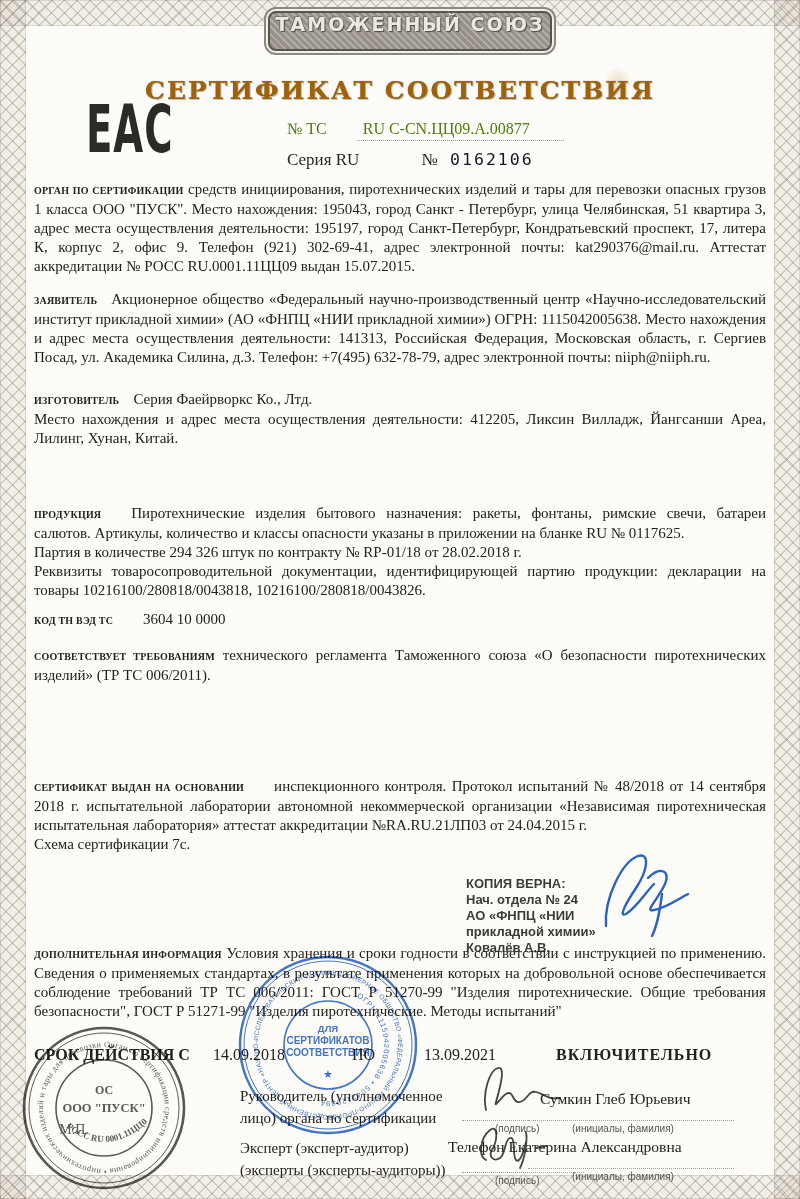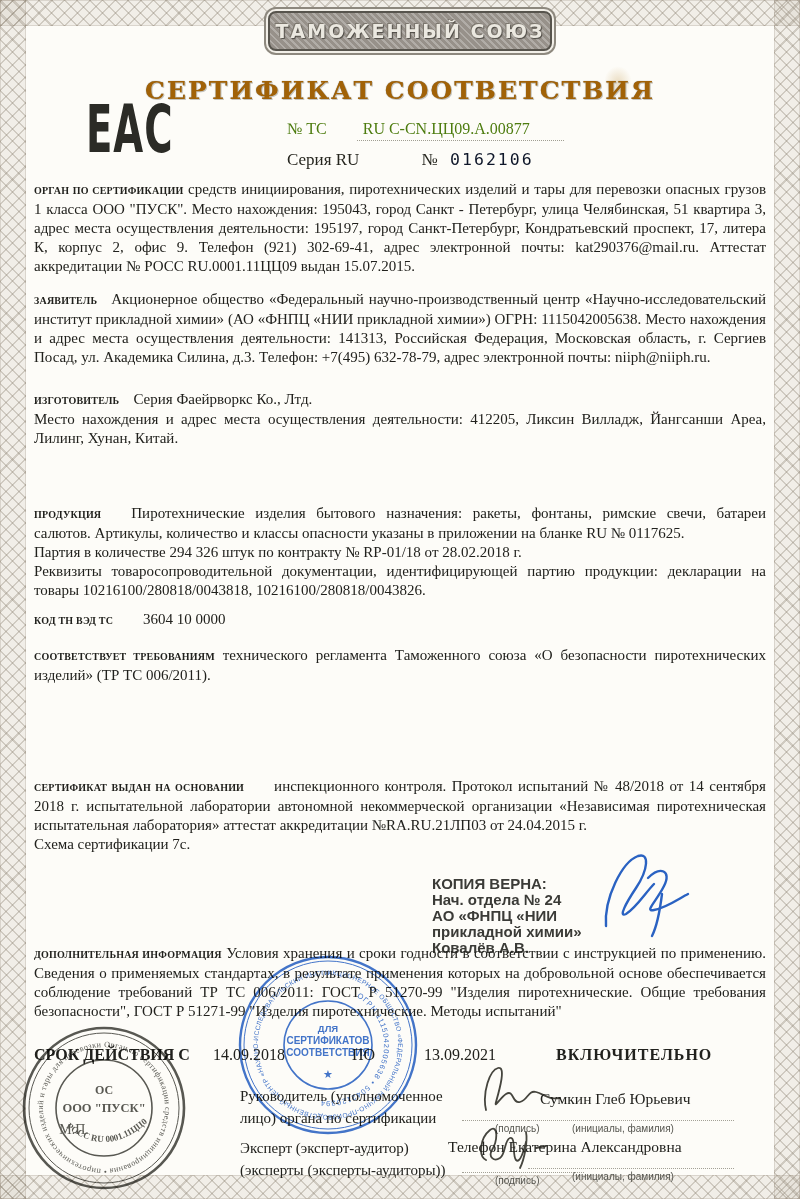--- a/index.html
+++ b/index.html
@@ -15,21 +15,21 @@
   .bstrip.top{left:0;top:0;width:800px;height:26px;}
   .bstrip.bottom{left:0;bottom:0;width:800px;height:24px;}
   .bstrip.left{left:0;top:0;width:26px;height:1199px;}
   .bstrip.right{right:0;top:0;width:26px;height:1199px;}
 
   .banner{position:absolute;left:268px;top:11px;width:280px;height:36px;z-index:5;
     background:#97918a;
     background-image:repeating-linear-gradient(45deg, rgba(255,255,255,.25) 0 2px, transparent 2px 5px);
     border:2px solid #57544d;border-radius:8px;
     box-shadow:0 0 0 2px #f2efe8, 0 0 0 4px #8d887e;
-    display:flex;align-items:center;justify-content:center;
+    display:flex;justify-content:center;
     font-family:"DejaVu Sans",sans-serif;font-weight:bold;font-size:19px;letter-spacing:2px;
     color:#ebe8e0;text-shadow:1px 1px 1px #4d4a44, -1px -1px 0 #7c776e;}
 
   .eac{position:absolute;left:86px;top:92px;font-family:"DejaVu Sans",sans-serif;
     font-weight:800;font-size:42px;color:#2b2b26;transform:scale(.92,1.55);
     transform-origin:left top;letter-spacing:1px;}
 
   .doc-title{position:absolute;left:0;top:76px;width:800px;text-align:center;
     font-family:"DejaVu Serif",serif;font-weight:bold;font-size:25px;letter-spacing:2px;
     color:#a16207;text-shadow:1px 1px 0 #c4c4bf, 0 0 1px #6e6e69;}
@@ -41,22 +41,22 @@
   .serline .no{margin-left:58px;}
   .serline .mono{font-family:"DejaVu Sans Mono",monospace;font-size:16.5px;letter-spacing:2px;
     color:#0f172a;margin-left:8px;}
 
   .sec{position:absolute;left:34px;width:732px;font-size:15px;line-height:19px;
     text-align:justify;color:#21211d;margin:0;}
   .sec b{font-size:10px;letter-spacing:.2px;}
   .gap-md{margin-right:14px;}
   .gap-lg{margin-right:30px;}
 
-  .copyblock{position:absolute;left:432px;top:876px;width:220px;
-    font-family:"Liberation Sans",sans-serif;font-weight:bold;font-size:15px;line-height:16px;
+  .copyblock{position:absolute;left:466px;top:876px;width:220px;
+    font-family:"Liberation Sans",sans-serif;font-weight:bold;font-size:13px;line-height:16px;
     color:#3b3b37;}
   .copysig{position:absolute;left:584px;top:848px;z-index:6;mix-blend-mode:multiply;}
 
   .validity{position:absolute;left:0;top:1046px;width:800px;height:22px;font-size:16px;color:#21211d;}
   .validity span{position:absolute;white-space:nowrap;}
   .v-head{left:34px;font-weight:bold;}
   .v-from{left:213px;}
   .v-po{left:352px;}
   .v-to{left:424px;}
   .v-incl{left:556px;font-weight:bold;letter-spacing:1px;}

